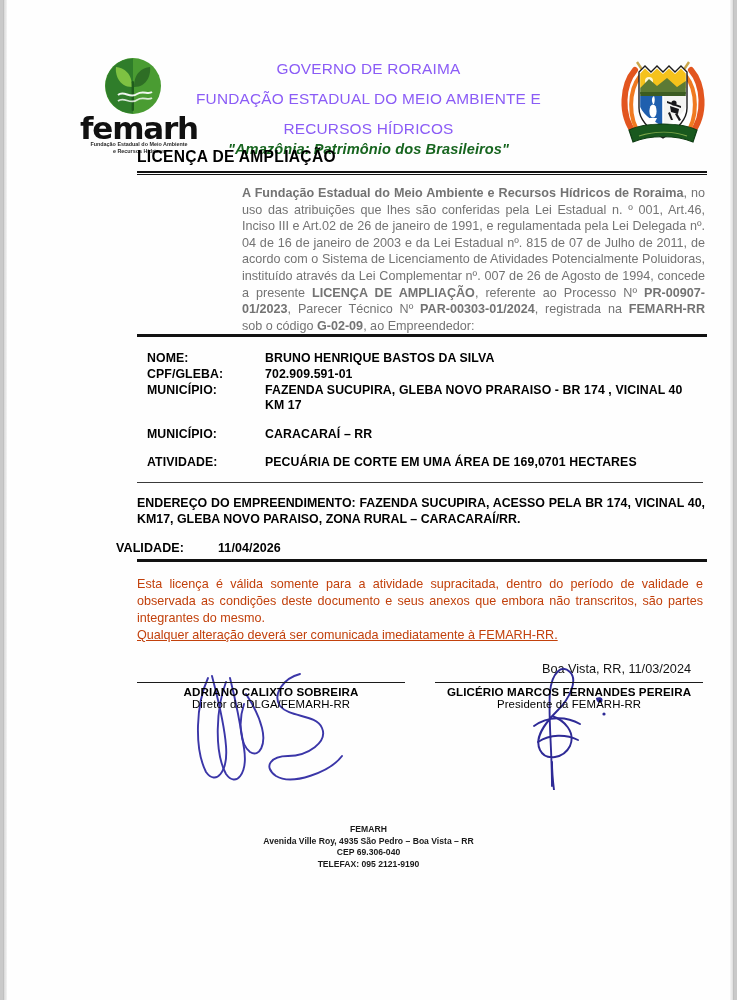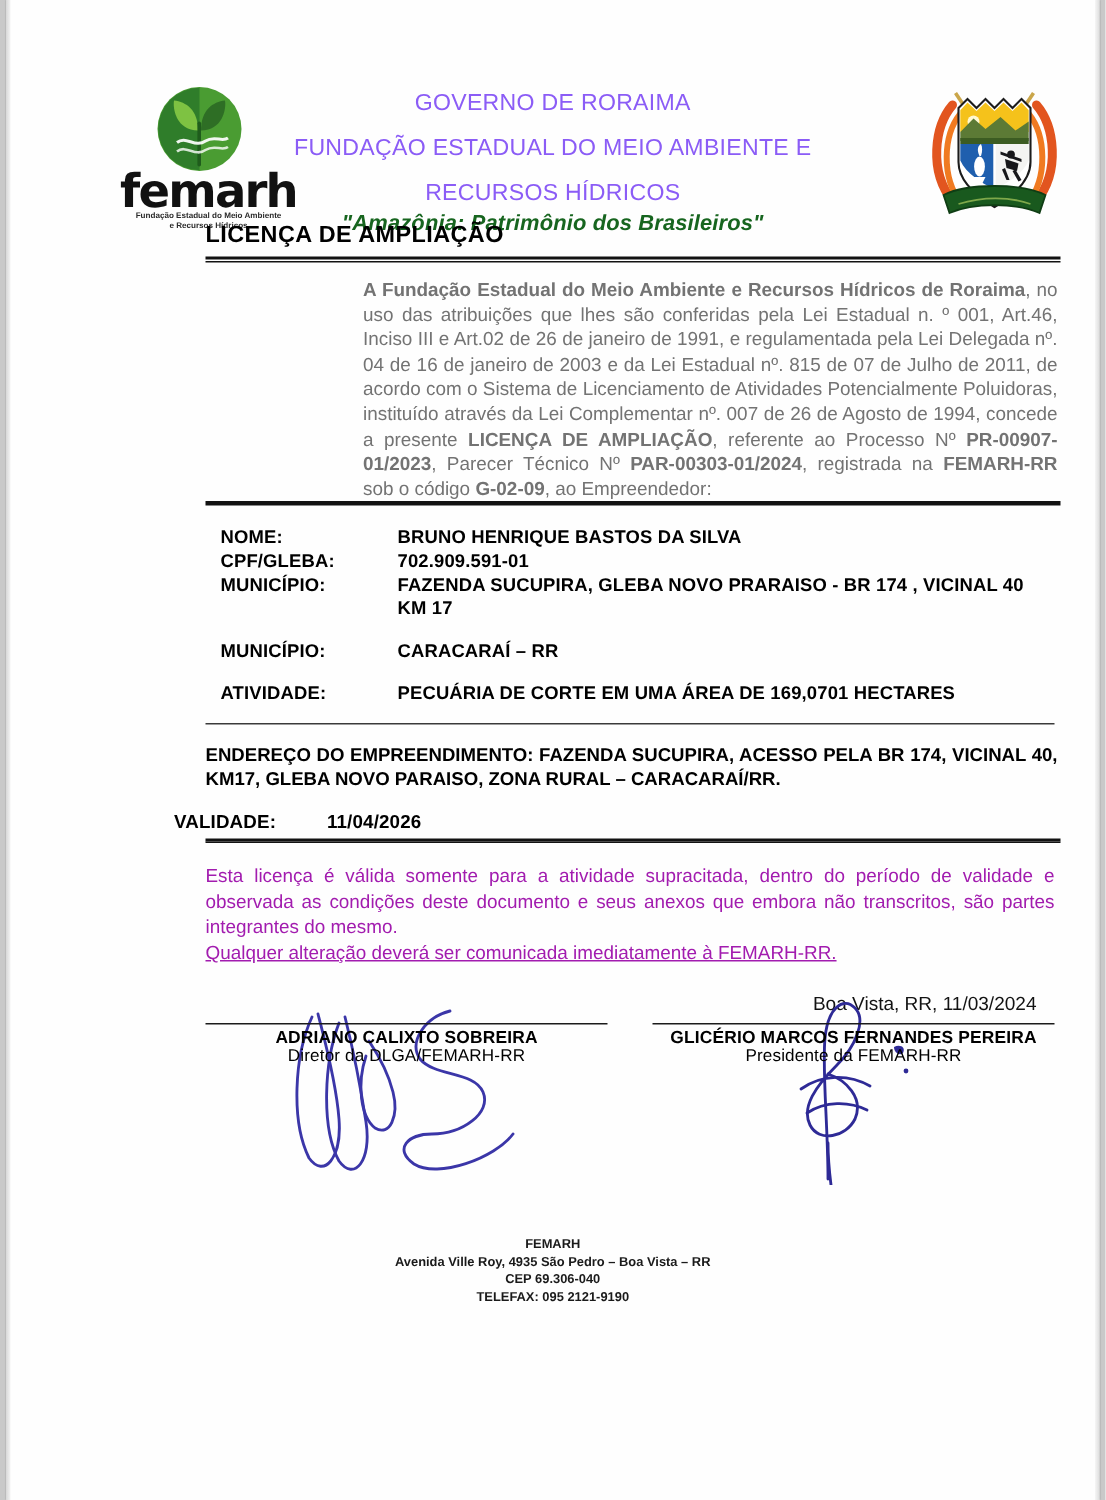--- a/index.html
+++ b/index.html
@@ -94,21 +94,21 @@
     font-weight: bold; text-align: justify;
   }
   .validity {
     margin: 14px 28px 4px 112px; display: flex; font-size: 12.5px;
   }
   .validity .flabel { width: 102px; }
 
   
   .closing {
     margin: 14px 30px 0 133px; font-size: 12.6px; line-height: 17px;
-    text-align: justify; color: #a21caf;
+    text-align: justify; color: #c2410c;
   }
   .closing .second { text-align: left; text-decoration: underline; }
   .place {
     margin: 18px 42px 0 0; text-align: right; font-size: 12.7px; color: #121212;
   }
 
   
   .sigzone { position: relative; margin-top: 6px; height: 106px; }
   .sig-scribble { position: absolute; pointer-events: none; }
   #sig1 { left: 176px; top: -22px; width: 190px; height: 128px; }

